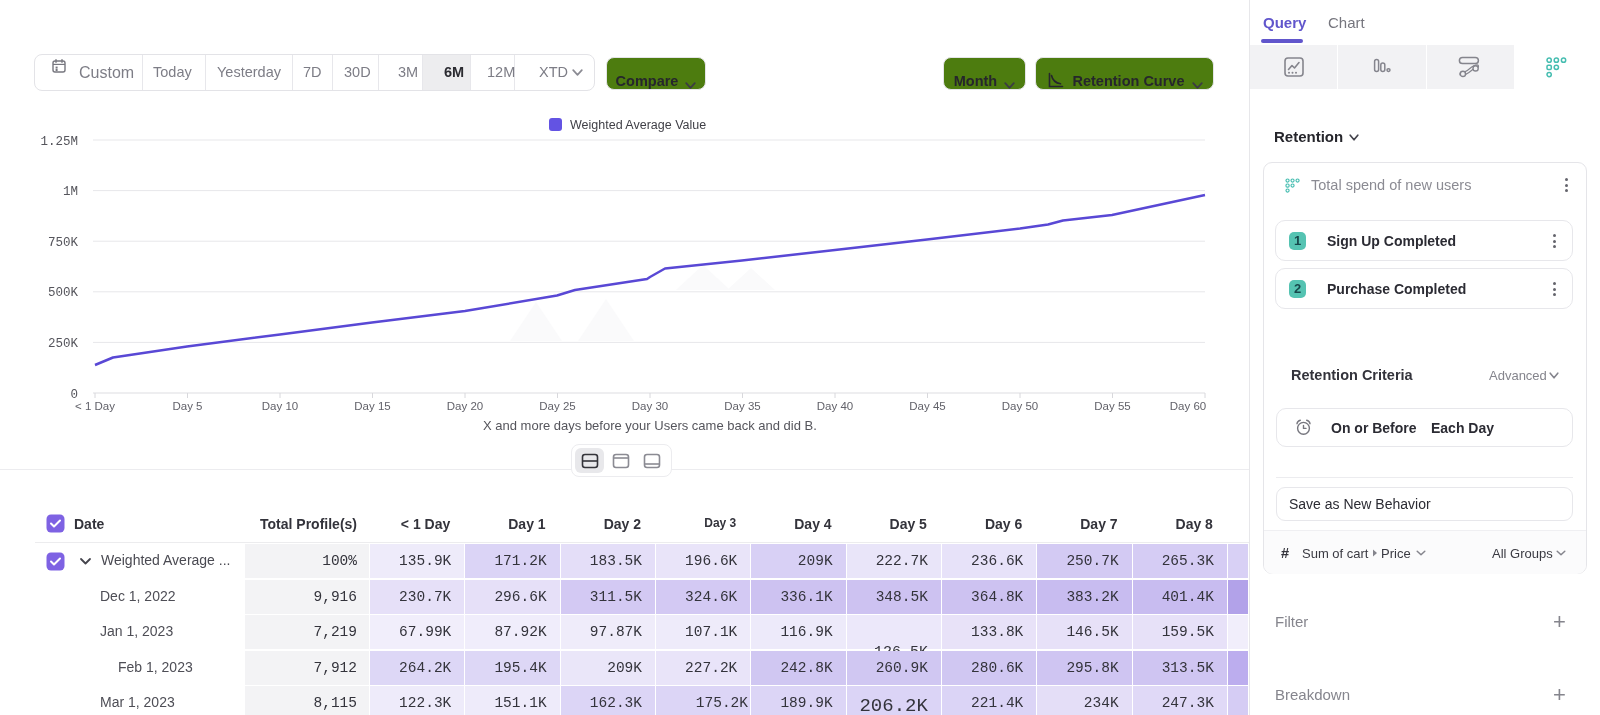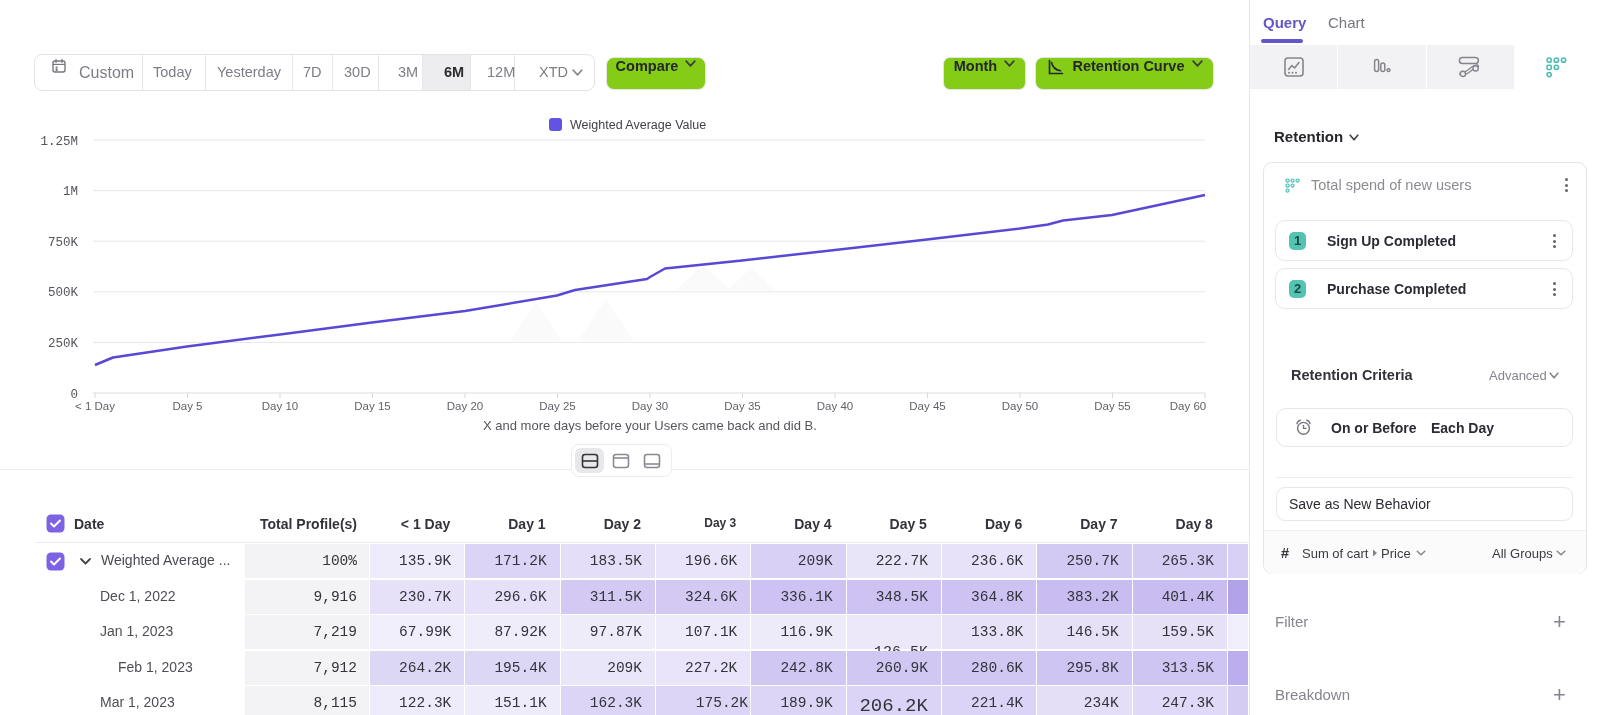--- a/index.html
+++ b/index.html
@@ -1,19 +1,19 @@
 <!DOCTYPE html>
 <html><head><meta charset="utf-8">
 <style>
 html,body{margin:0;padding:0;background:#fff;}
 body{width:1600px;height:715px;overflow:hidden;position:relative;
  font-family:"Liberation Sans",sans-serif;-webkit-font-smoothing:antialiased;}
 .abs{position:absolute;}
-.btn{position:absolute;background:#84cc16;border:1px solid #e4e4e8;border-radius:8px;
- display:flex;align-items:flex-start;justify-content:center;box-sizing:border-box;}
+.btn{position:absolute;background:#4d7c0f;border:1px solid #e4e4e8;border-radius:8px;
+ display:flex;align-items:flex-end;justify-content:center;box-sizing:border-box;}
 .kebab{position:absolute;width:3px;}
 .kebab i{display:block;width:3px;height:3px;border-radius:50%;background:#64646c;margin-bottom:2.6px;}
 </style></head>
 <body>
 
 <div class="abs" style="left:34px;top:54px;width:561px;height:37px;border:1px solid #e3e3e7;border-radius:8px;box-sizing:border-box;"></div>
 <div class="abs" style="left:142px;top:55px;width:1px;height:35px;background:#e7e7eb;"></div>
 <div class="abs" style="left:205px;top:55px;width:1px;height:35px;background:#e7e7eb;"></div>
 <div class="abs" style="left:292px;top:55px;width:1px;height:35px;background:#e7e7eb;"></div>
 <div class="abs" style="left:332px;top:55px;width:1px;height:35px;background:#e7e7eb;"></div>
@@ -37,21 +37,21 @@
 <div class="abs" style="left:398px;top:64px;font-size:14.5px;color:#7d7d86;font-weight:400;white-space:nowrap;">3M</div>
 <div class="abs" style="left:444px;top:64px;font-size:14.5px;color:#2b2b31;font-weight:700;white-space:nowrap;">6M</div>
 <div class="abs" style="left:487px;top:64px;font-size:14.5px;color:#7d7d86;font-weight:400;white-space:nowrap;">12M</div>
 <div class="abs" style="left:539px;top:64px;font-size:14.5px;color:#7d7d86;font-weight:400;white-space:nowrap;">XTD</div>
 <svg class="abs" style="left:572px;top:69px;" width="11" height="7" viewBox="0 0 11 7" fill="none" stroke="#8b8b93" stroke-width="1.7" stroke-linecap="round" stroke-linejoin="round">
     <path d="M1.2 1.2L5.5 5.8L9.8 1.2"></path>
   </svg>
 <div class="btn" style="left:606px;top:57px;width:100px;height:33px;font-size:14.5px;font-weight:700;color:#26262c;">Compare<svg style="margin-left:7px;margin-top:2px;" width="11" height="7" viewBox="0 0 11 7" fill="none" stroke="#3c3c44" stroke-width="1.7" stroke-linecap="round" stroke-linejoin="round">
       <path d="M1.2 1.2L5.5 5.8L9.8 1.2"></path>
     </svg></div>
-<div class="btn" style="left:943px;top:57px;width:83px;height:33px;font-size:14.5px;font-weight:700;color:#26262c;border-radius:7px;">Month<svg style="margin-left:7px;margin-top:2px;" width="11" height="7" viewBox="0 0 11 7" fill="none" stroke="#3c3c44" stroke-width="1.7" stroke-linecap="round" stroke-linejoin="round">
+<div class="btn" style="left:943px;top:57px;width:83px;height:33px;font-size:14.5px;font-weight:700;color:#26262c;">Month<svg style="margin-left:7px;margin-top:2px;" width="11" height="7" viewBox="0 0 11 7" fill="none" stroke="#3c3c44" stroke-width="1.7" stroke-linecap="round" stroke-linejoin="round">
       <path d="M1.2 1.2L5.5 5.8L9.8 1.2"></path>
     </svg></div>
 <div class="btn" style="left:1035px;top:57px;width:179px;height:33px;font-size:14.5px;font-weight:700;color:#26262c;">
 <svg width="18" height="18" viewBox="0 0 18 18" fill="none" stroke="#26262c" stroke-width="1.6" style="margin-right:8px;">
 <path d="M2.5 2.5v13h13" stroke-linecap="round"></path>
       <path d="M4.5 4.5c1 4.5 4 7.5 9 8.3" stroke-linecap="round"></path>
 </svg>Retention Curve<svg style="margin-left:7px;margin-top:2px;" width="11" height="7" viewBox="0 0 11 7" fill="none" stroke="#3c3c44" stroke-width="1.7" stroke-linecap="round" stroke-linejoin="round">
       <path d="M1.2 1.2L5.5 5.8L9.8 1.2"></path>
     </svg></div>
 <svg class="abs" style="left:0;top:100px;" width="1249" height="320" viewBox="0 0 1249 320">

